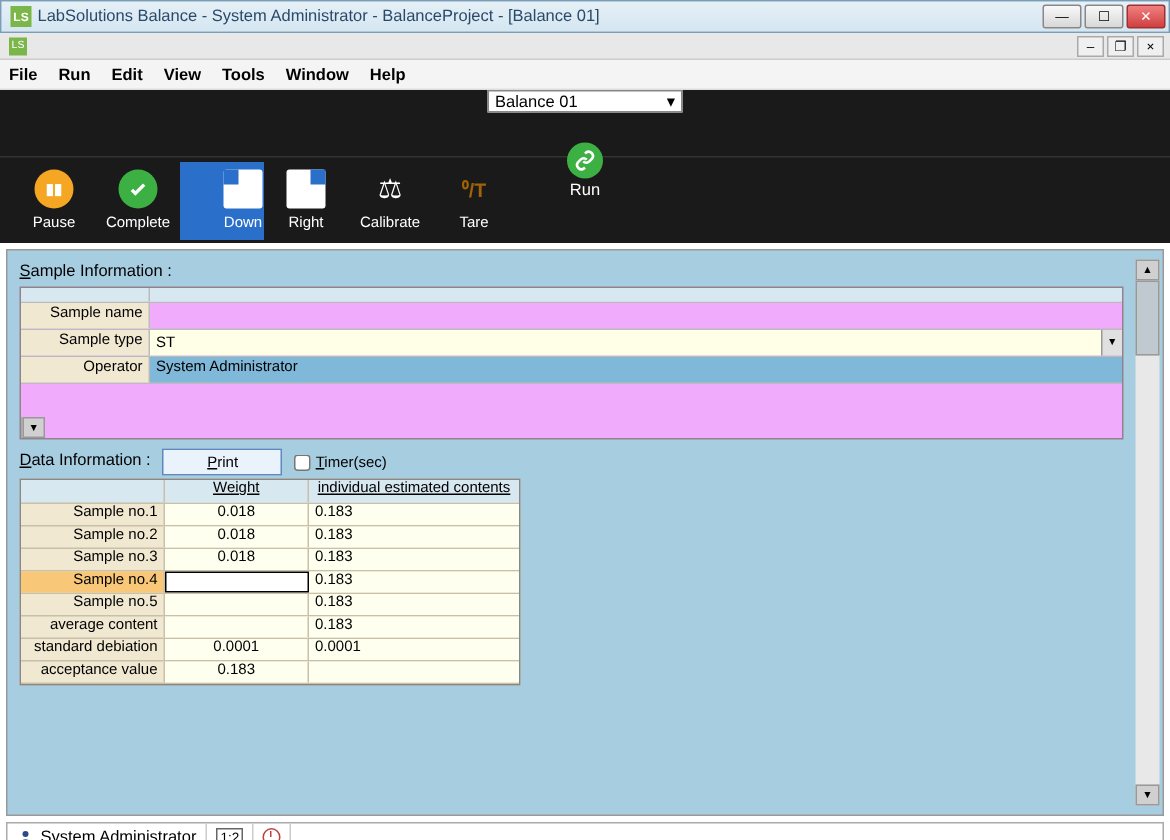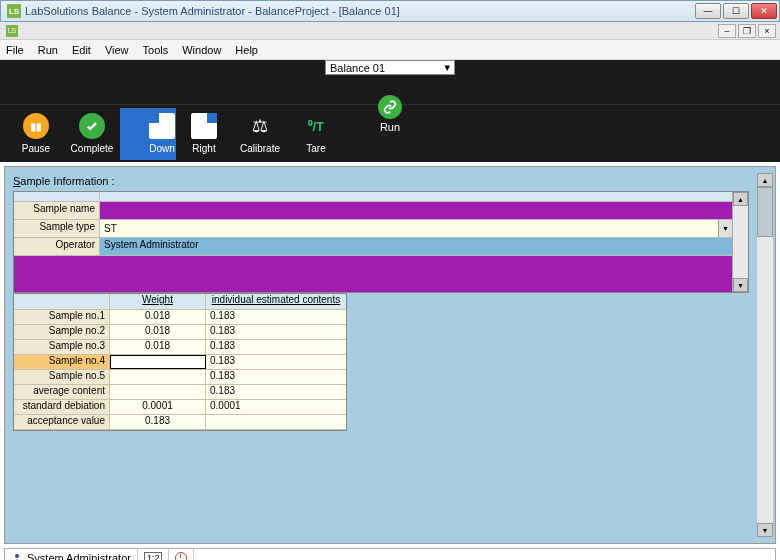--- a/index.html
+++ b/index.html
@@ -10,44 +10,44 @@
 .titlebar .title { flex: 1; color: #2a4a6a; font-size: 11px; }
 .win-btns { display: flex; gap: 2px; }
 .win-btn { width: 26px; height: 16px; border: 1px solid #888; background: linear-gradient(#f8f8f8,#d8d8d8); font-size: 9px; display: flex; align-items: center; justify-content: center; border-radius: 2px; cursor: pointer; }
 .win-btn.close { background: linear-gradient(#f08080,#d04040); color: #fff; border-color: #a03030; }
 
 .childbar { height: 18px; background: #e8e8e8; display: flex; justify-content: flex-end; align-items: center; padding: 0 4px; border-bottom: 1px solid #ccc; }
 .childbar .app-icon { width: 12px; height: 12px; background: #7ab648; margin-right: auto; margin-left: 2px; color:#fff; font-size:7px; display:flex; align-items:center; justify-content:center;}
 .child-btn { width: 18px; height: 14px; font-size: 9px; margin-left: 2px; border: 1px solid #aaa; background: #f0f0f0; display: flex; align-items: center; justify-content: center; cursor: pointer; }
 
 .menubar { height: 20px; display: flex; align-items: center; padding: 0 6px; gap: 14px; background: #f4f4f4; border-bottom: 1px solid #ddd; font-size: 11px; }
-.menubar span { cursor: pointer; }
+.menubar span { cursor: pointer; font-weight: bold; }
 
 .toolbar1 { height: 44px; background: #1a1a1a; display: flex; align-items: center; padding: 0 10px; gap: 20px; flex-direction: column; }
 .balance-select { width: 130px; height: 20px; background: #fff; border: 1px solid #888; font-size: 11px; padding: 0 4px; display: flex; align-items: center; justify-content: space-between; cursor: pointer; }
 .run-btn { display: flex; flex-direction: column; align-items: center; color: #fff; cursor: pointer; gap: 2px; }
 .run-icon { width: 24px; height: 24px; border-radius: 50%; background: #3cb043; display: flex; align-items: center; justify-content: center; }
 
 .toolbar2 { height: 58px; background: #1a1a1a; display: flex; align-items: center; padding: 0 8px; border-top: 1px solid #333; }
 .tool-btn { width: 56px; height: 52px; display: flex; flex-direction: column; align-items: center; justify-content: center; color: #fff; font-size: 10px; gap: 4px; cursor: pointer; }
 .tool-btn.sel { background: #2a6fc9; padding-left: 28px; }
 .tool-icon { width: 26px; height: 26px; display: flex; align-items: center; justify-content: center; border-radius: 50%; }
 .tool-icon.orange { background: #f5a623; color: #fff; font-weight: bold; }
 .tool-icon.green { background: #3cb043; color: #fff; }
 .tool-icon.panel { background: #fff; border-radius: 2px; position: relative; }
 .tool-icon.panel::before { content:''; position:absolute; left:0; top:0; width:10px; height:10px; background:#2a6fc9; }
 .tool-icon.panel.right::before { left:auto; right:0; }
 .tool-icon.scale { color:#fff; font-size:18px; }
-.tool-icon.tare { color:#22c55e; font-size:13px; font-weight:bold; }
+.tool-icon.tare { color:#a16207; font-size:13px; font-weight:bold; }
 
 .workspace { position: relative; height: 378px; background: #a7cde0; border: 1px solid #999; margin: 4px; padding: 6px 8px; overflow: hidden; }
 .section-label { font-size: 11px; margin: 2px 0 4px; }
 .section-label .ul { text-decoration: underline; }
 
-.sample-info { background: #a21caf; border: 1px solid #888; height: 102px; display: flex; }
+.sample-info { background: #f0abfc; border: 1px solid #888; height: 102px; display: flex; flex-direction: column; }
 .sample-grid { flex: 1; }
 .si-row { display: flex; height: 18px; border-bottom: 1px solid #bbb; }
 .si-row:first-child { height: 10px; background: #d8e8f0; }
 .si-label { width: 86px; background: #f0e8d0; border-right: 1px solid #bbb; text-align: right; padding: 1px 4px; font-size: 10px; }
 .si-label.hl { background: #f8c878; }
 .si-val { flex: 1; display: flex; }
 .si-input { flex: 1; background: #fff; border: none; font-size: 10px; padding: 1px 4px; height: 100%; }
 .si-input.ro { background: #ffffe8; }
 .si-input.op { background: #7fb8d8; }
 .si-input.bordered { border: 1px solid #000; }
@@ -193,20 +193,32 @@
             <div class="si-input op">System Administrator</div>
           </div>
       </div>
     </div>
     <div class="vscroll">
       <div class="arr">▲</div>
       <div class="arr bot">▼</div>
     </div>
   </div>
 
+  <div class="data-hdr">
+    <div class="section-label">
+      <span class="ul">D</span><span>ata Information :</span>
+    </div>
+    <button class="print-btn">
+      <span style="text-decoration:underline">P</span><span>rint</span>
+    </button>
+    <label class="timer-chk">
+      <input type="checkbox" style="">
+      <span><span style="text-decoration:underline">T</span><span>imer(sec)</span></span>
+    </label>
+  </div>
 
   <div class="data-table" style="width:334px;">
     <div class="dt-row hdr">
       <div class="dt-c1"></div>
       <div class="dt-c2">Weight</div>
       <div class="dt-c3">individual estimated contents</div>
     </div>
     <div id="data-rows">
         <div class="dt-row">
           <div class="dt-c1">Sample no.1</div>

